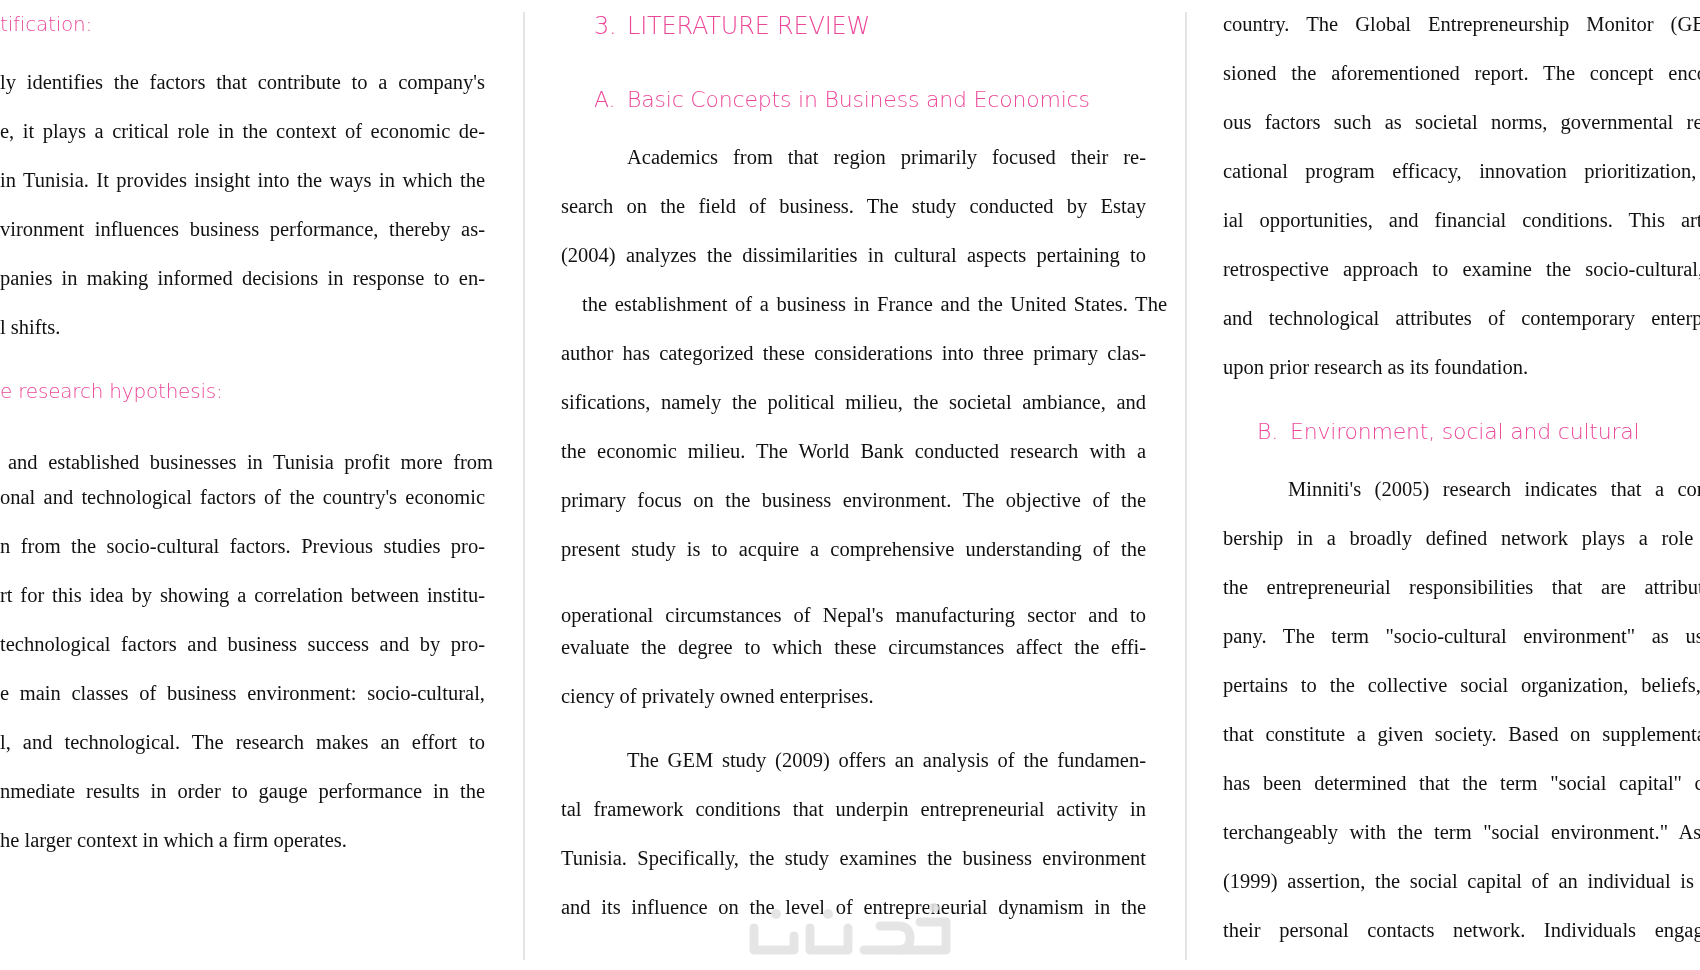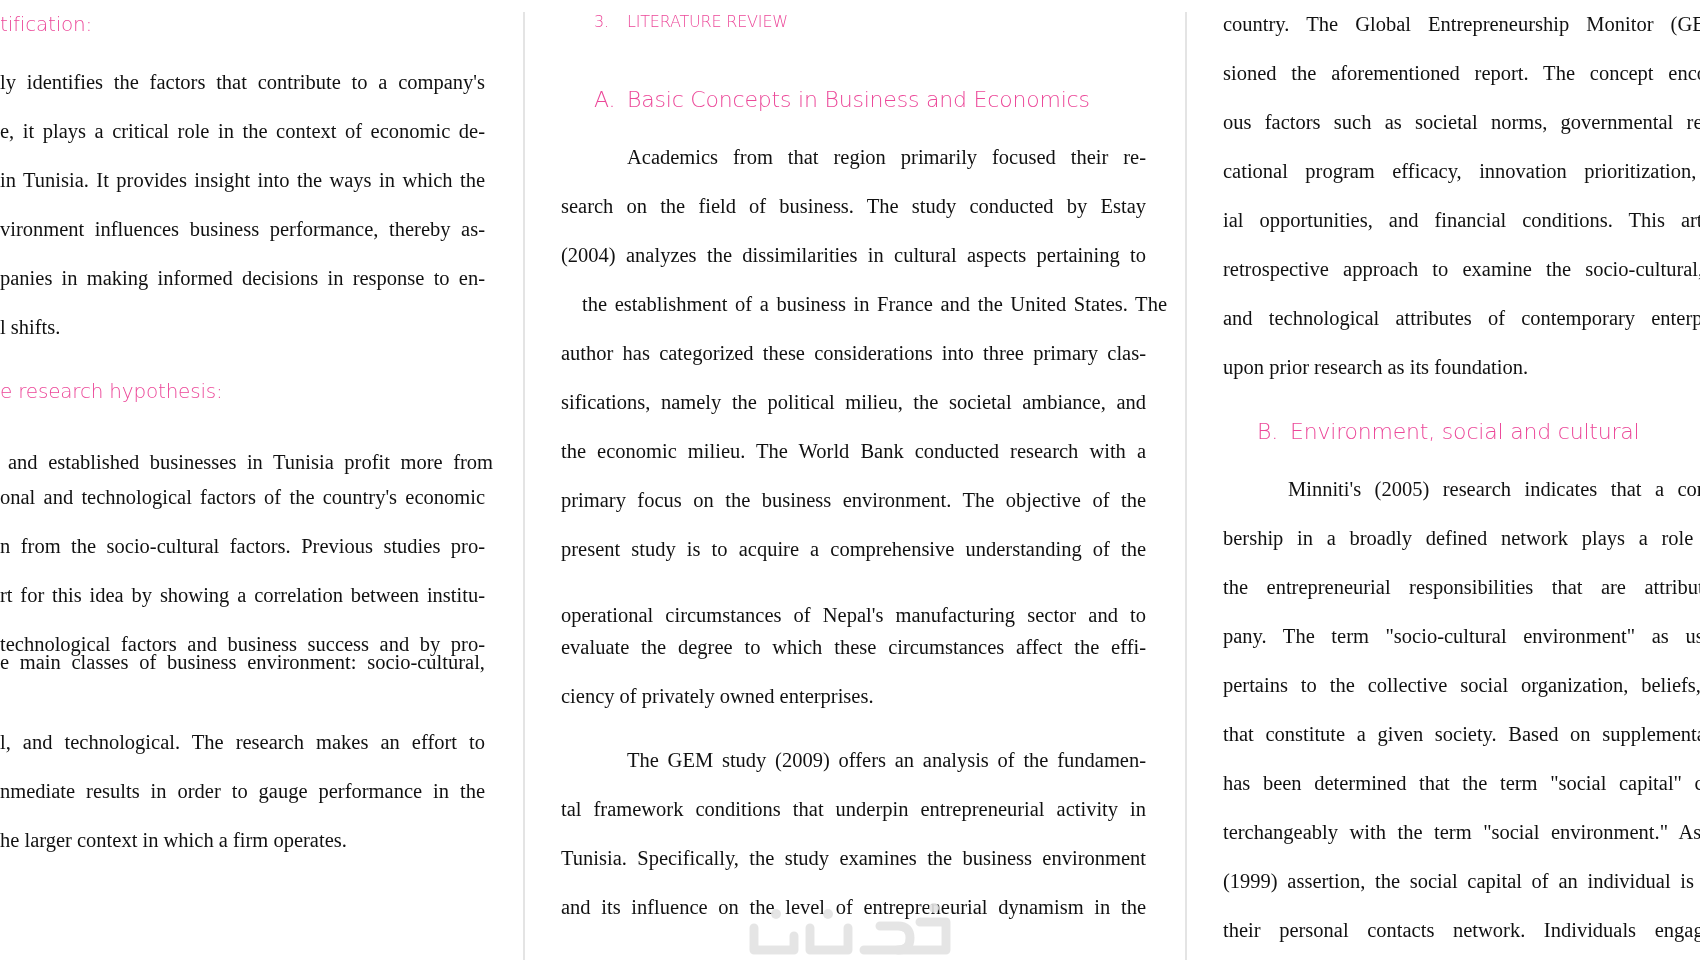--- a/index.html
+++ b/index.html
@@ -23,21 +23,21 @@
       background: #e4e4e4;
     }
     .heading {
       position: absolute;
       font-family: "DejaVu Sans", sans-serif;
       font-weight: 300;
       color: #ec4899;
       white-space: nowrap;
       letter-spacing: -0.2px;
     }
-    .h1 { font-size: 16px; }
+    .h1 { font-size: 24px; }
     .h2 { font-size: 22px; }
     .h-partial { font-size: 20px; }
     .h-num { display: inline-block; }
     .line {
       position: absolute;
       font-size: 20.5px;
       line-height: 24px;
       white-space: nowrap;
       height: 24px;
     }
@@ -74,21 +74,21 @@
   </div>
 
   <div class="heading h-partial" style="left:0px; top:379px;">e research hypothesis:</div>
 
   <div>
     <div class="line just" style="left:8px; width:485px; top:436px;margin-top:14px;">and established businesses in Tunisia profit more from</div>
     <div class="line just" style="left:0; width:485px; top:485px;">onal and technological factors of the country's economic</div>
     <div class="line just" style="left:0; width:485px; top:534px;">n from the socio-cultural factors. Previous studies pro-</div>
     <div class="line just" style="left:0; width:485px; top:583px;">rt for this idea by showing a correlation between institu-</div>
     <div class="line just" style="left:0; width:485px; top:632px;">technological factors and business success and by pro-</div>
-    <div class="line just" style="left:0; width:485px; top:650px;font-family:Liberation Serif, serif;">e main classes of business environment: socio-cultural,</div>
+    <div class="line just" style="left:0; width:485px; top:681px;font-family:Liberation Serif, serif;">e main classes of business environment: socio-cultural,</div>
     <div class="line just" style="left:0; width:485px; top:730px;">l, and technological. The research makes an effort to</div>
     <div class="line just" style="left:0; width:485px; top:779px;">nmediate results in order to gauge performance in the</div>
     <div class="line" style="left:0; top:828px;">he larger context in which a firm operates.</div>
   </div>
 </div>
 
 <div>
   <div class="heading h1" style="left:594px; top:12px;">
     <span class="h-num" style="width:33px;">3.</span><span>LITERATURE REVIEW</span>
   </div>

